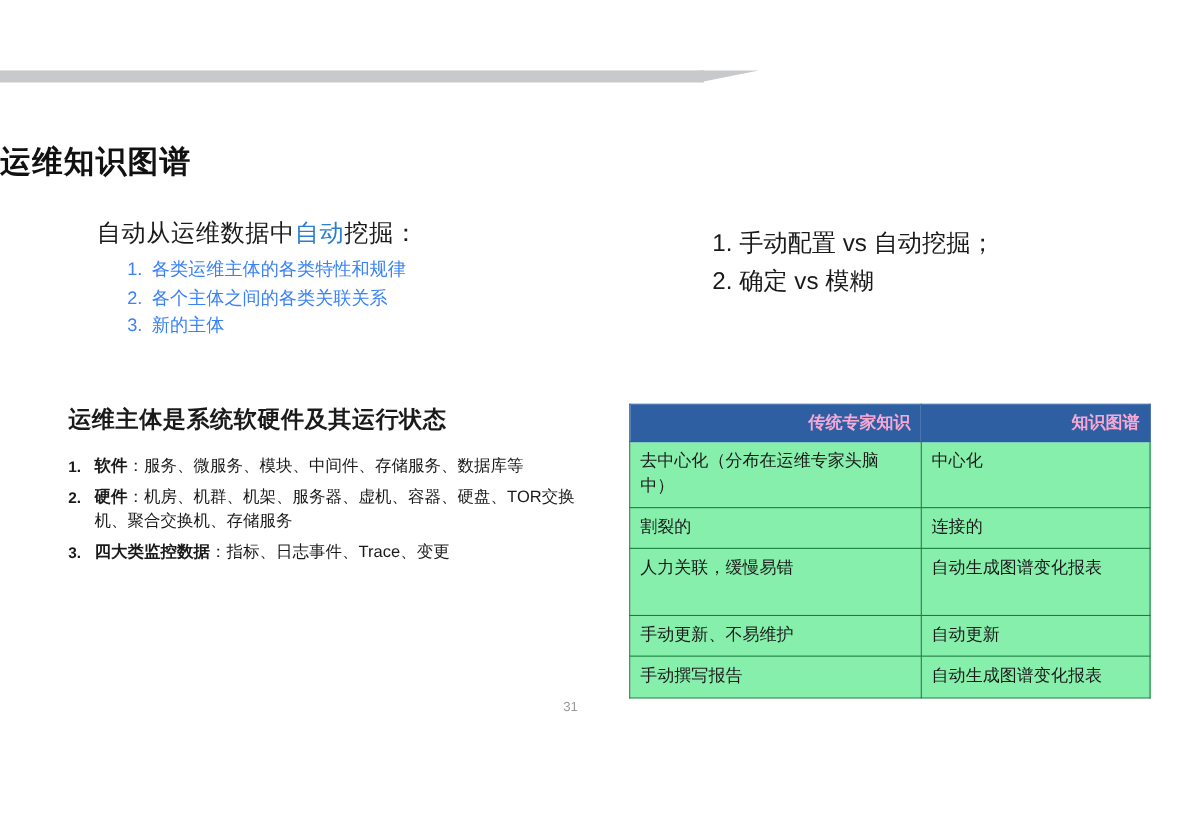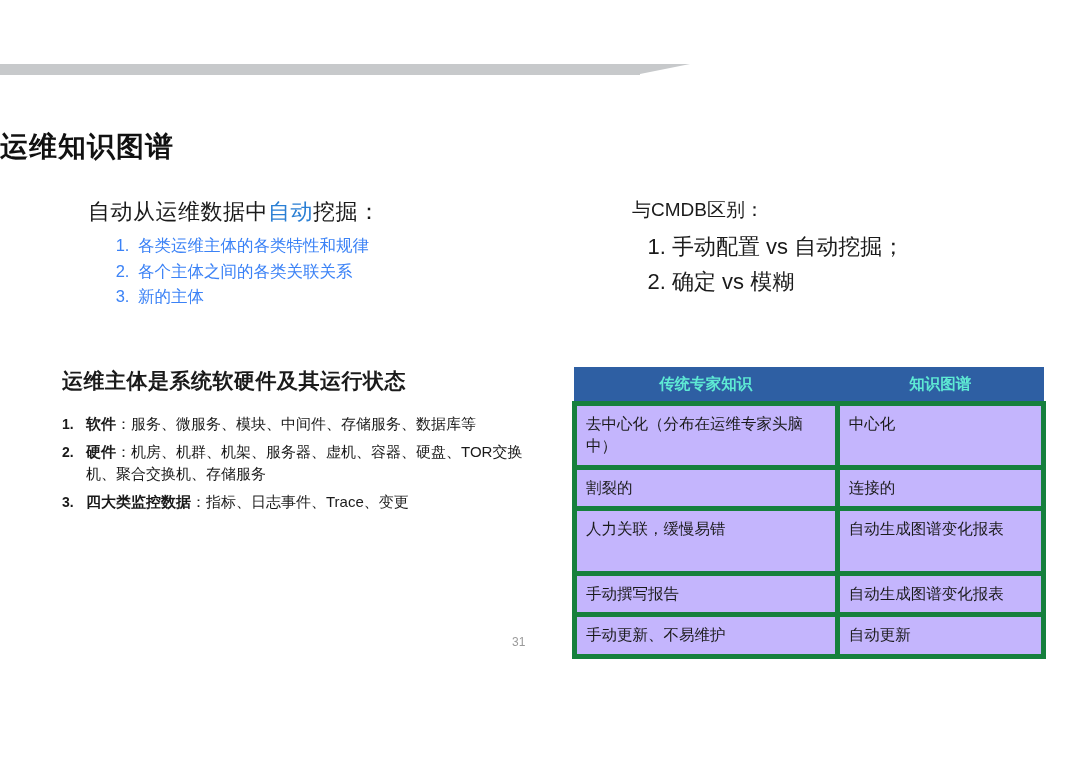--- a/index.html
+++ b/index.html
@@ -150,32 +150,32 @@
     top: 367px;
     width: 474px;
     border-collapse: collapse;
     table-layout: fixed;
     font-size: 15.5px;
   }
   .cmp-table col.c1 { width: 56%; }
   .cmp-table col.c2 { width: 44%; }
   .cmp-table th {
     background: #2e5fa3;
-    color: #5eead4;
-    text-align: center;
+    color: #f9a8d4;
+    text-align: right;
     font-weight: bold;
     padding: 6px 9px;
     border: 1px solid #2e5fa3;
     font-size: 15.5px;
   }
   .cmp-table td {
-    background: #c4b5fd;
+    background: #86efac;
     color: #1a1a1a;
     padding: 7px 9px;
-    border: 5px solid #15803d;
+    border: 1px solid #15803d;
     vertical-align: top;
     line-height: 1.45;
   }
   .cmp-table tr.tall td {
     padding-bottom: 30px;
   }
 
   
   .page-no {
     position: absolute;
@@ -198,21 +198,20 @@
 <div class="block-a">
   <div class="heading"><span>自动从运维数据中</span><span class="hl">自动</span><span>挖掘：</span></div>
   <ol class="ol-plain">
     <li>各类运维主体的各类特性和规律</li>
     <li>各个主体之间的各类关联关系</li>
     <li>新的主体</li>
   </ol>
 </div>
 
 <div class="block-b">
-  <div class="heading">与CMDB区别：</div>
   <ol class="mono-ish">
     <li>手动配置 vs 自动挖掘；</li>
     <li>确定 vs 模糊</li>
   </ol>
 </div>
 
 <div class="block-c">
   <div class="heading">运维主体是系统软硬件及其运行状态</div>
   <ul class="num-list">
     <li>
@@ -248,23 +247,23 @@
     </tr>
     <tr>
       <td>割裂的</td>
       <td>连接的</td>
     </tr>
     <tr class="tall">
       <td>人力关联，缓慢易错</td>
       <td>自动生成图谱变化报表</td>
     </tr>
     <tr>
+      <td>手动更新、不易维护</td>
+      <td>自动更新</td>
+    </tr>
+    <tr>
       <td>手动撰写报告</td>
       <td>自动生成图谱变化报表</td>
     </tr>
-    <tr>
-      <td>手动更新、不易维护</td>
-      <td>自动更新</td>
-    </tr>
   </tbody>
 </table>
 
 <div class="page-no">31</div>
 
 </body></html>

